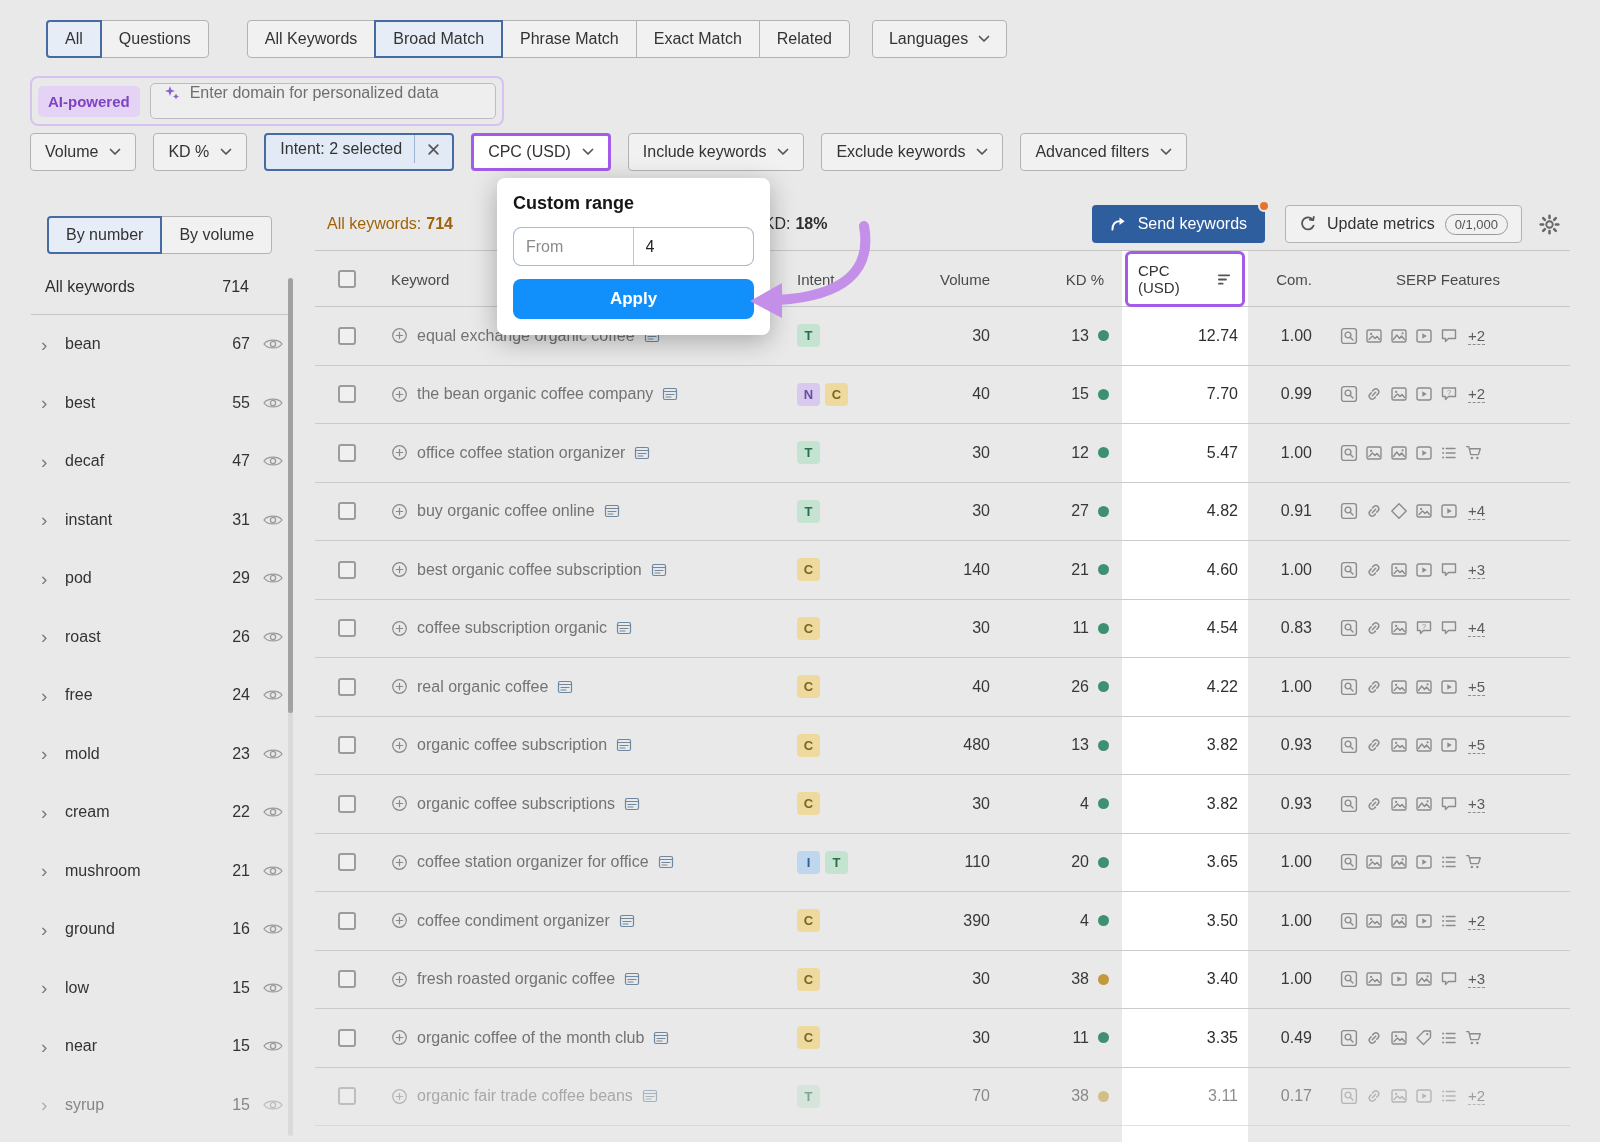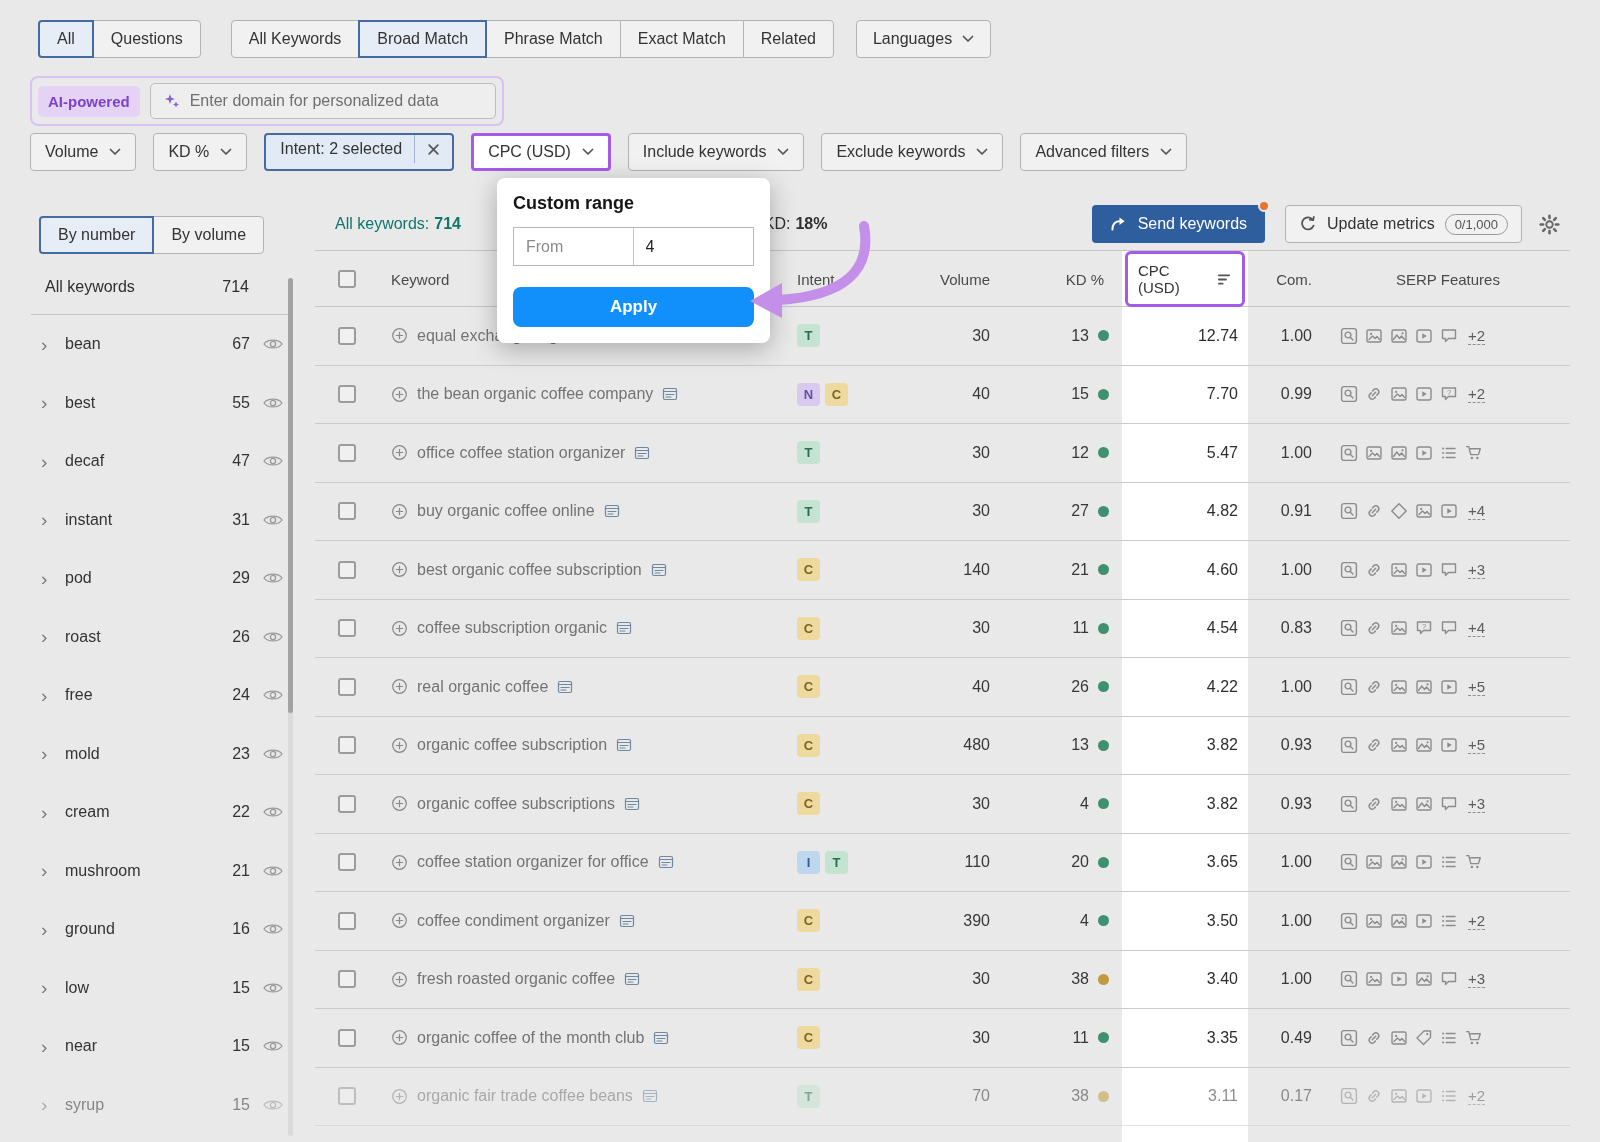--- a/index.html
+++ b/index.html
@@ -6,50 +6,50 @@
 html,body{background:#cfcfcf}
 .stage{position:relative;width:1600px;height:1142px;background:#e9e9e9;overflow:hidden;
   font-family:"Liberation Sans",sans-serif;font-size:16px;color:#383838}
 .ic{display:inline-flex;align-items:center;line-height:0}
 
 
 .row1{position:absolute;left:30px;top:20px;display:flex;gap:22px;align-items:flex-start}
 .seg{display:flex}
 .tab{height:38px;padding:0 17px;display:flex;align-items:center;background:#f1f1f1;
   border:1px solid #b3b3b3;margin-left:-1px;color:#333;cursor:pointer;white-space:nowrap}
-.seg .tab:first-child{margin-left:8px;border-radius:4px 0 0 4px}
+.seg .tab:first-child{margin-left:16px;border-radius:4px 0 0 4px}
 .seg .tab:last-child{border-radius:0 4px 4px 0}
 .tab.sel{border:2px solid #466ba3;background:#e7edf6;position:relative;z-index:2}
 .btn-dd{height:38px;display:flex;align-items:center;gap:10px;padding:0 16px;background:#f1f1f1;
   border:1px solid #b3b3b3;border-radius:4px;color:#333;cursor:pointer}
 .btn-dd .ic,.chip .ic{color:#555}
 
 
 .ai-row{position:absolute;left:30px;top:76px;display:flex;align-items:center;gap:10px;
   padding:5px 6px;border:2px solid #d7c2f1;border-radius:8px}
 .ai-badge{background:#e4d3f5;color:#7e42c4;font-weight:bold;font-size:15px;padding:7px 10px;border-radius:5px}
 .ai-input{display:flex;align-items:flex-start;gap:9px;background:#eee;border:1px solid #bdbdbd;
-  border-radius:5px;height:36px;padding:8px 12px;width:346px;color:#8b5fd0}
+  border-radius:5px;height:36px;padding:0 12px;width:346px;color:#8b5fd0}
 .ai-input input{border:0;background:transparent;outline:0;font:inherit;font-size:16px;color:#444;width:100%}
 .ai-input input::placeholder{color:#6f6f6f}
 
 
 .row3{position:absolute;left:30px;top:133px;display:flex;gap:17px;align-items:center}
 .chip{height:38px;display:flex;align-items:center;gap:11px;padding:0 14px;background:#f1f1f1;
   border:1px solid #b3b3b3;border-radius:4px;color:#333;cursor:pointer;white-space:nowrap}
 .chip.sel{border:2px solid #466ba3;background:#e2eaf5;padding:0 0 6px 14px;gap:12px}
 .chip.sel .x-btn{display:flex;align-items:center;justify-content:center;width:38px;height:100%;
   border-left:1px solid #9fb3d2;color:#444}
 .chip.cpc{border:3px solid #a35ce8;background:#fff;position:relative;z-index:36}
 
 
 .popup{position:absolute;left:497px;top:178px;width:273px;background:#fff;border-radius:8px;
   box-shadow:0 6px 26px rgba(0,0,0,.28);z-index:40;padding:15px 16px 16px}
 .popup h3{font-size:18px;color:#151515;margin-bottom:13px;font-weight:bold}
-.range{display:flex;border:1px solid #b9b9b9;border-radius:0;overflow:hidden;margin-bottom:21px;background:#3b82f6}
+.range{display:flex;border:1px solid #b9b9b9;border-radius:8px;overflow:hidden;margin-bottom:13px;background:#3b82f6}
 .range input{height:37px;border:0;outline:0;font:inherit;font-size:16px;padding:0 12px;width:50%;color:#222;background:#fff}
 .range input:first-child{border-right:1px solid #c4c4c4}
 .range input::placeholder{color:#8a8a8a}
 .apply{display:block;width:100%;height:40px;background:#1190fb;color:#fff;font-weight:bold;font-size:17px;
   border:0;border-radius:8px;cursor:pointer;font-family:inherit}
 .annot{position:absolute;left:742px;top:220px;z-index:45;pointer-events:none}
 
 
 .sidebar{position:absolute;left:31px;top:216px;width:262px;bottom:0}
 #sb-toggle{display:flex;margin-bottom:5px}
@@ -61,21 +61,21 @@
 .sb-item .cnt{min-width:30px;text-align:right;margin-right:13px;color:#333}
 .sb-item .eye{color:#9a9a9a;width:22px;display:inline-flex}
 .sb-item:last-child{opacity:.55}
 .sb-track{position:absolute;right:0;top:62px;bottom:6px;width:5px;background:#dadada;border-radius:3px}
 .sb-thumb{position:absolute;right:0;top:62px;height:435px;width:5px;background:#a2a2a2;border-radius:3px;z-index:2}
 
 
 .main{position:absolute;left:315px;top:198px;width:1255px;bottom:0}
 .band{position:absolute;left:807px;top:52px;width:126px;bottom:0;background:#fff;z-index:0}
 .m-head{height:52px;display:flex;align-items:center;position:relative;z-index:2;padding-right:10px}
-.t-summary{margin-left:20px;color:#0f766e}
+.t-summary{margin-left:12px;color:#a16207}
 .t-summary b,.t-avg b{margin-left:5px}
 .t-avg{position:absolute;left:385px;color:#2f2f2f}
 .send-btn{position:relative;margin-left:auto;height:38px;display:flex;align-items:center;gap:10px;
   background:#2e5e9e;color:#fff;border:0;border-radius:4px;padding:0 18px;font-size:16px;font-family:inherit;cursor:pointer}
 .send-btn .dot{position:absolute;right:-5px;top:-5px;width:12px;height:12px;border-radius:50%;
   background:#e8742c;border:2px solid #e9e9e9}
 .upd-btn{height:38px;display:flex;align-items:center;gap:10px;background:#f1f1f1;border:1px solid #b3b3b3;
   border-radius:4px;padding:0 13px;margin-left:20px;color:#333;font-family:inherit;font-size:16px;cursor:pointer}
 .upd-btn .ic{color:#555}
 .quota{border:1px solid #999;border-radius:11px;padding:2px 9px;font-size:13px;color:#555}

